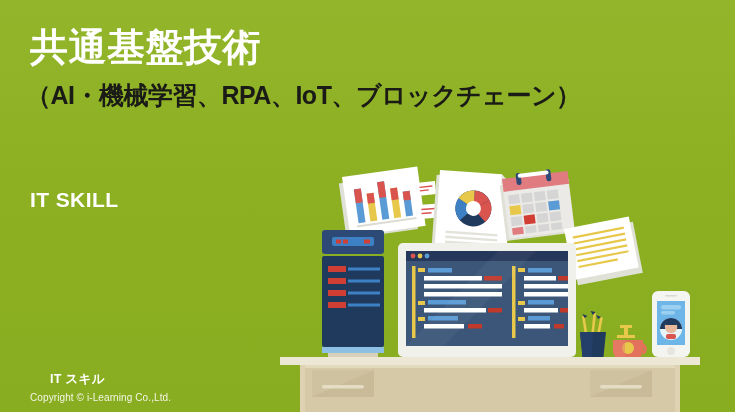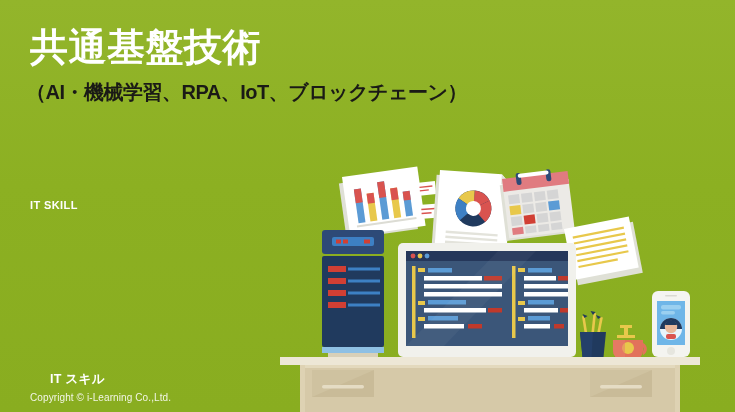--- a/index.html
+++ b/index.html
@@ -35,32 +35,32 @@
     line-height: 1.12;
     font-weight: 700;
     color: #ffffff;
     letter-spacing: 0.5px;
     white-space: nowrap;
   }
   .subtitle {
     position: absolute;
     left: 26px;
     top: 81px;
-    font-size: 20px;
+    font-size: 25px;
     line-height: 1.15;
     font-weight: 700;
     color: #1a1a16;
     letter-spacing: -0.5px;
     white-space: nowrap;
   }
   .kicker {
     position: absolute;
     left: 30px;
-    top: 197px;
-    font-size: 11px;
+    top: 184px;
+    font-size: 21px;
     font-weight: 700;
     color: #ffffff;
     line-height: 1.55;
     letter-spacing: 0.4px;
   }
   .kicker .l2 { padding-left: 4px; display: block; }
 
   .footer-brand {
     position: absolute;
     left: 30px;

